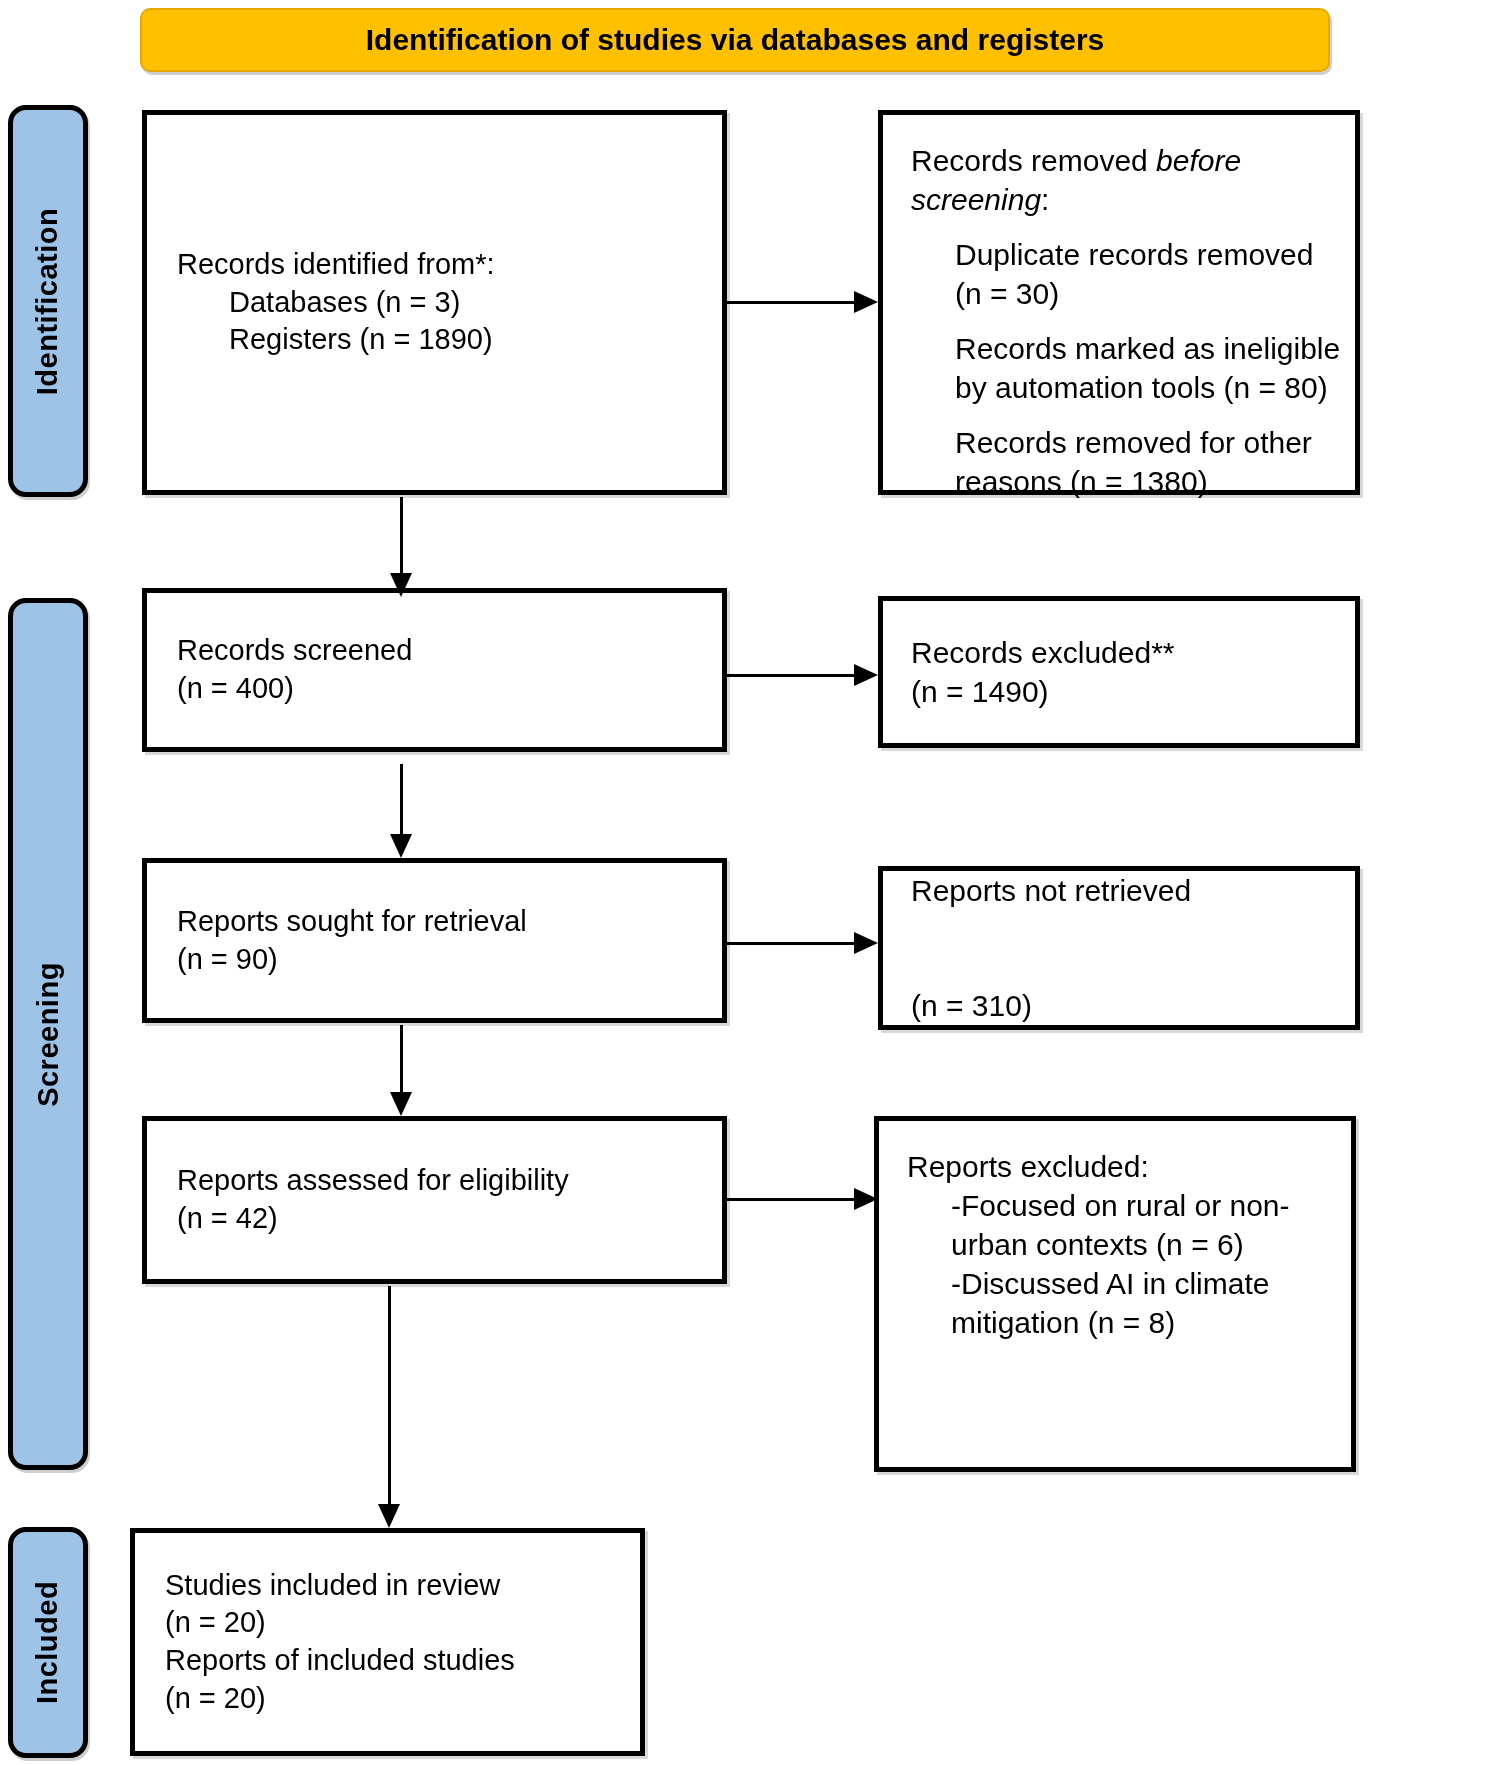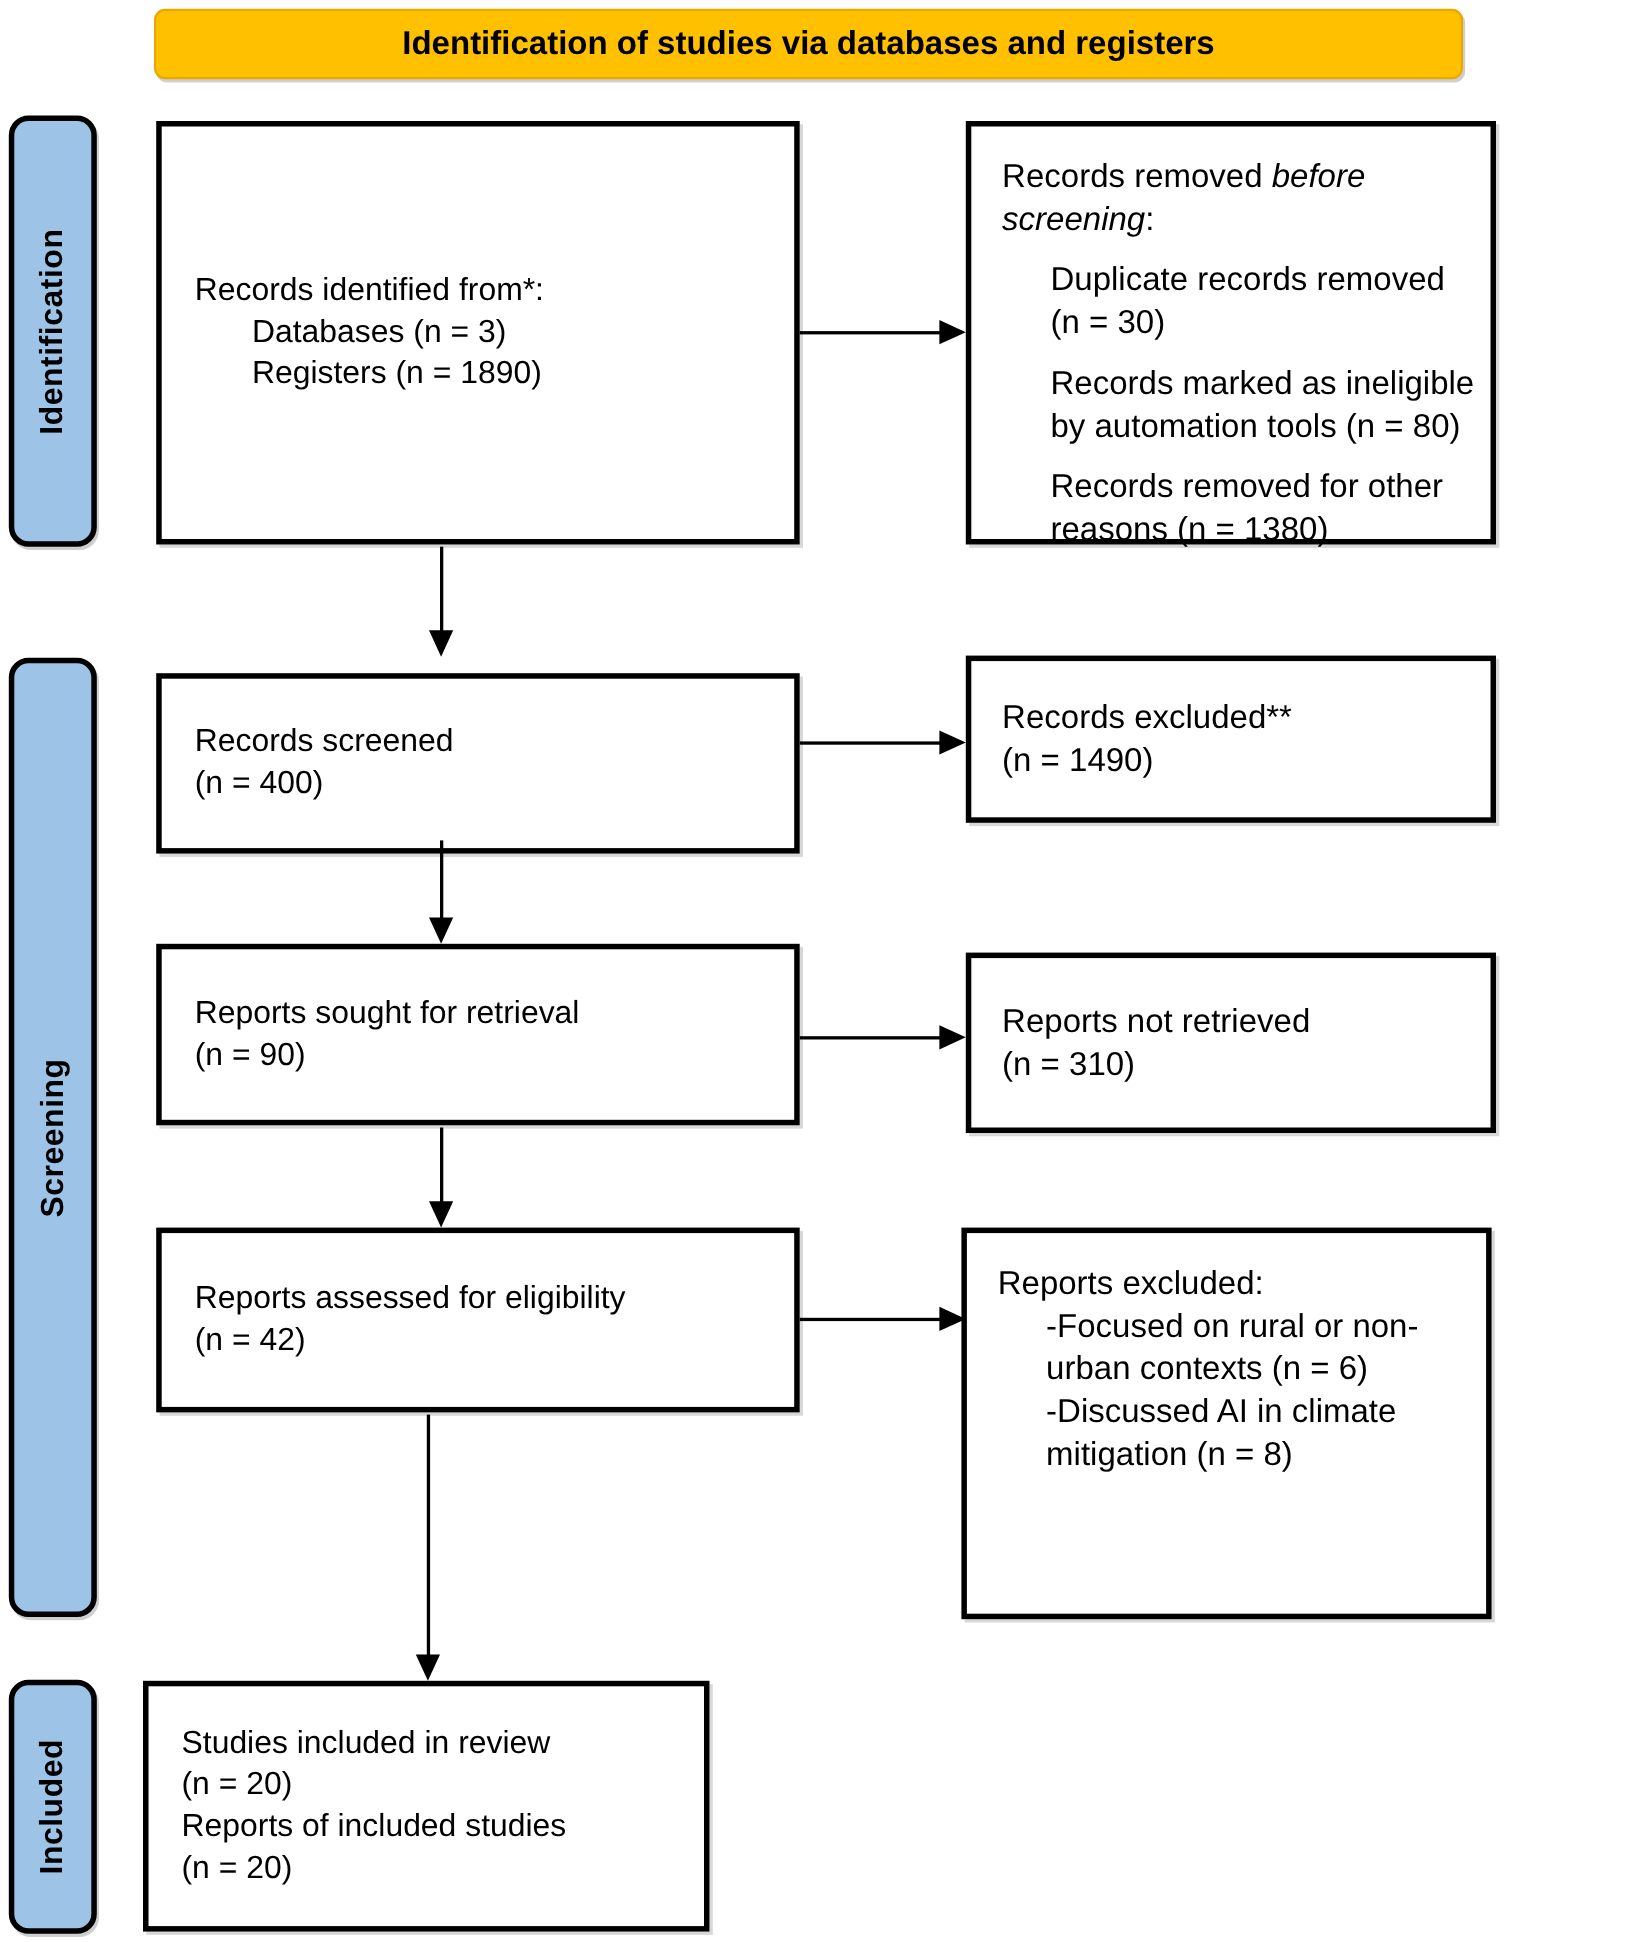--- a/index.html
+++ b/index.html
@@ -41,24 +41,24 @@
   }
   .fbox.right { font-size:30px; justify-content:flex-start; }
   .pad-l  { padding-left:30px; padding-right:18px; }
   .pad-r  { padding-left:28px; padding-right:8px; }
   .indent-a { padding-left:52px; }   
   .indent-b { padding-left:44px; }   
   .it { font-style:italic; }
 
   #box-records-identified   { left:142px; top:110px;  width:585px; height:385px; }
   #box-records-removed      { left:878px; top:110px;  width:482px; height:385px; padding-top:26px;gap:16px; }
-  #box-records-screened     { left:142px; top:612px;  width:585px; height:164px; }
+  #box-records-screened     { left:142px; top:588px;  width:585px; height:164px; }
   #box-records-excluded     { left:878px; top:596px;  width:482px; height:152px; justify-content:center; }
   #box-reports-sought       { left:142px; top:858px;  width:585px; height:165px; }
-  #box-reports-not-retrieved{ left:878px; top:866px;  width:482px; height:164px; justify-content:center; }
+  #box-reports-not-retrieved{ left:878px; top:866px;  width:482px; height:164px; justify-content:space-between; }
   #box-reports-assessed     { left:142px; top:1116px; width:585px; height:168px; }
   #box-reports-excluded     { left:874px; top:1116px; width:482px; height:356px; padding-top:26px; }
   #box-studies-included     { left:130px; top:1528px; width:515px; height:228px; }
 
   
   .vline { position:absolute; width:3px; background:#000; }
   .vhead { position:absolute; width:0; height:0;
            border-left:11px solid transparent; border-right:11px solid transparent;
            border-top:24px solid #000; }
   .hline { position:absolute; height:3px; background:#000; }

